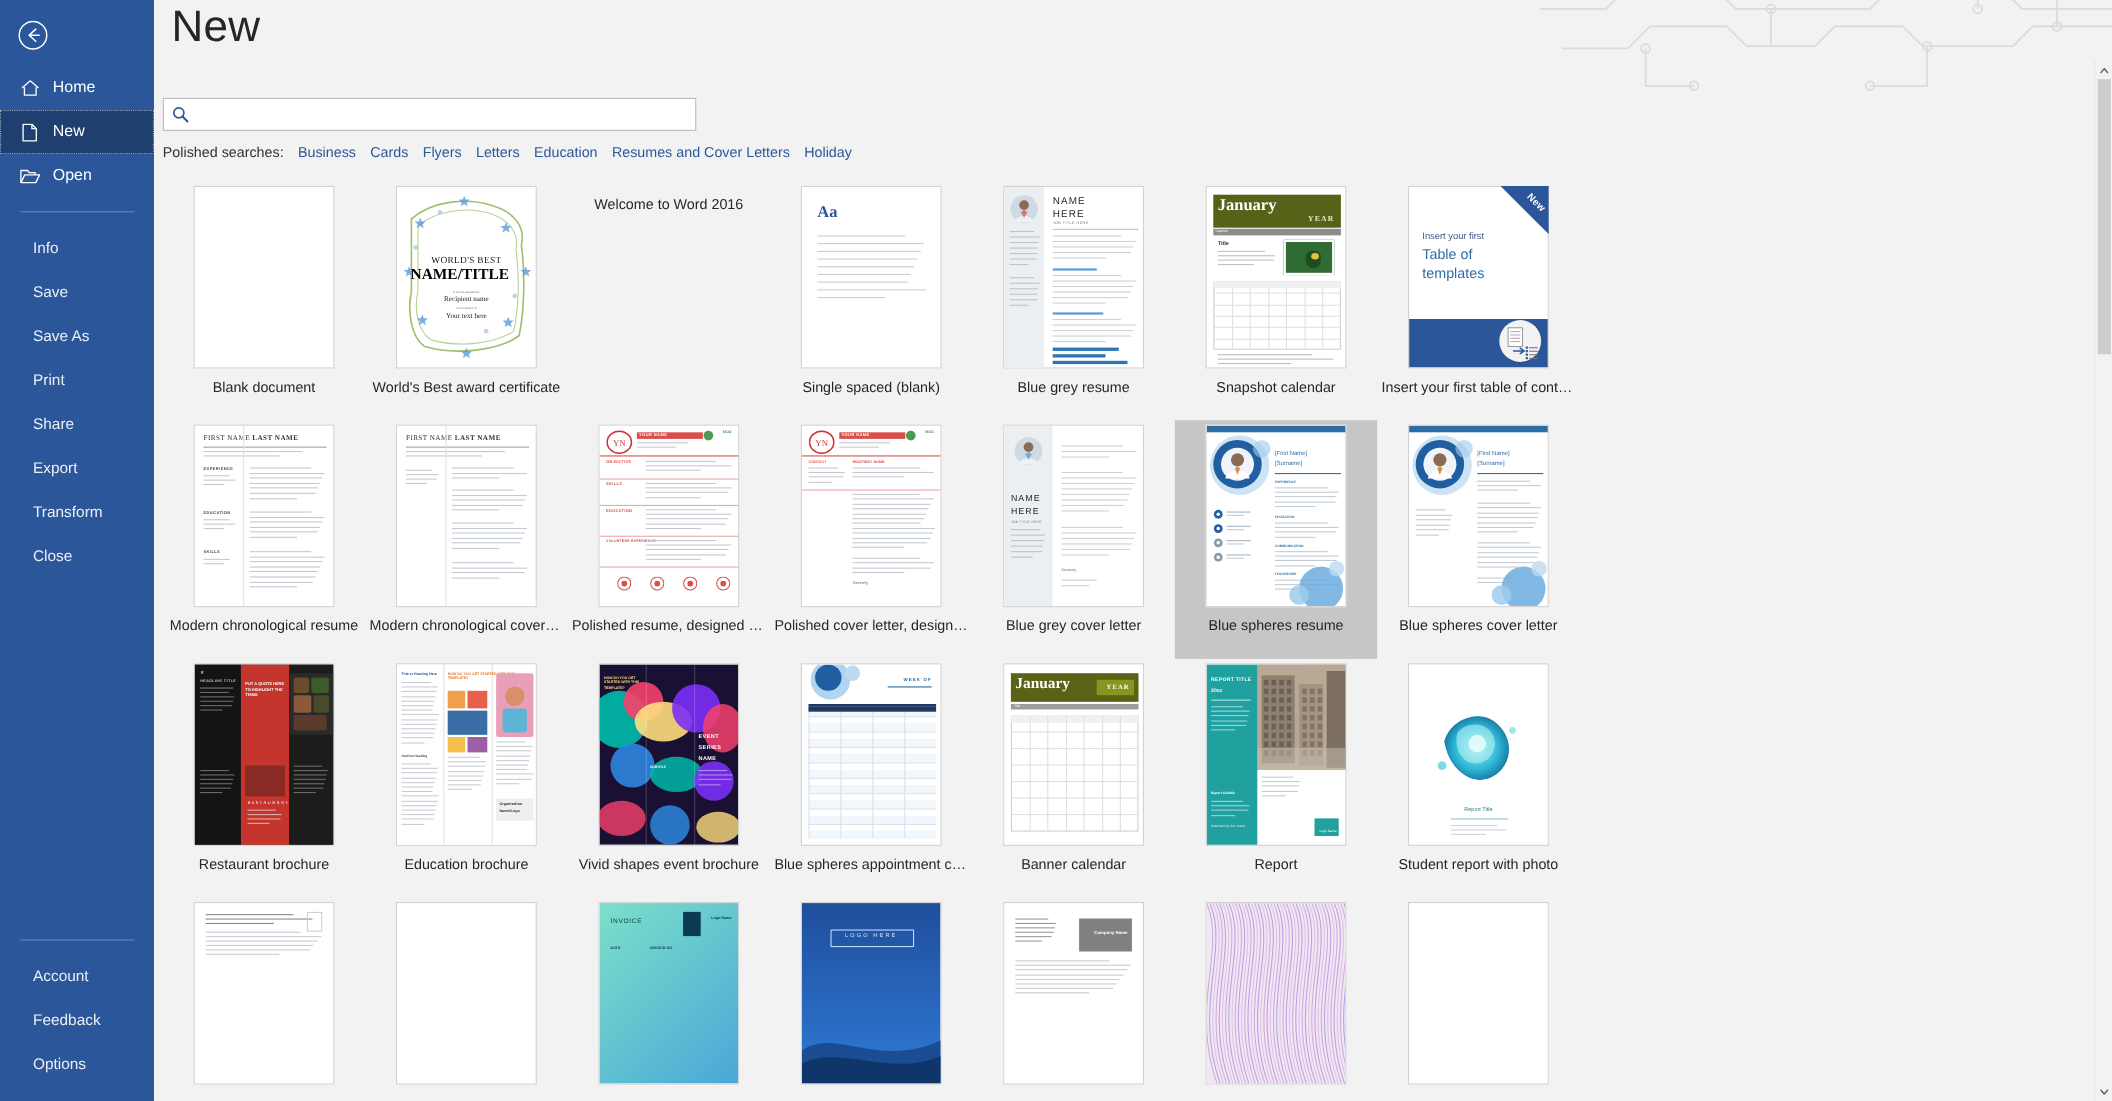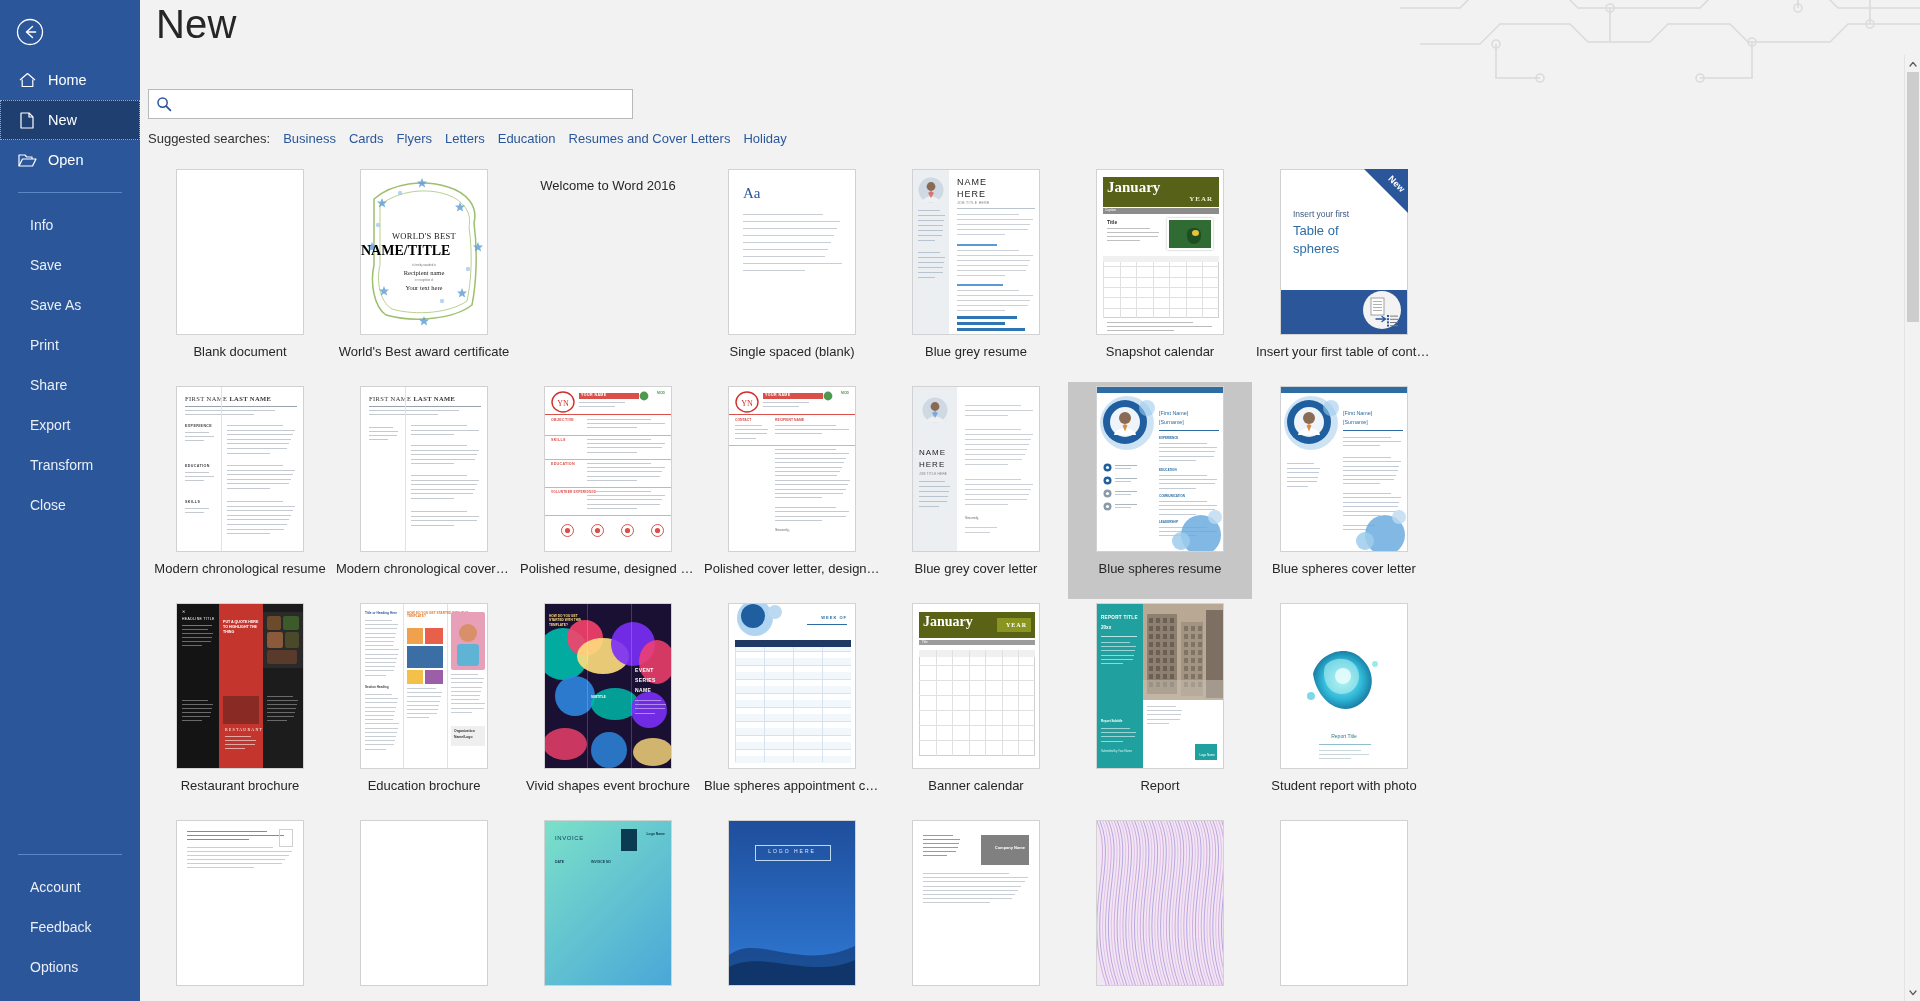--- a/index.html
+++ b/index.html
@@ -270,21 +270,21 @@
           <button class="search-btn">
             <svg width="16" height="16" viewBox="0 0 16 16">
               <circle cx="6.6" cy="6.6" r="4.6" fill="none" stroke="#2b579a" stroke-width="1.5"></circle>
               <path d="M10.2 10.2 L14.4 14.4" stroke="#2b579a" stroke-width="1.8" stroke-linecap="round"></path>
             </svg>
           </button>
         </div>
       </div>
 
       <div class="suggested">
-        <span class="suggested-label">Suggested searches:</span>
+        <span class="suggested-label">Polished searches:</span>
         <a>Business</a>
         <a>Cards</a>
         <a>Flyers</a>
         <a>Letters</a>
         <a>Education</a>
         <a>Resumes and Cover Letters</a>
         <a>Holiday</a>
       </div>
     </div>
 
@@ -326,36 +326,36 @@
                   </g>
                   <g transform="translate(114,74)">
                     <path d="M0,-5 L1.4,-1.6 L5,-1.6 L2.2,1 L3.2,4.6 L0,2.4 L-3.2,4.6 L-2.2,1 L-5,-1.6 L-1.4,-1.6 Z" fill="#5b9bd5" opacity=".8"></path>
                   </g>
       <circle cx="36" cy="20" r="2.2" fill="#9dc3e6" opacity=".7"></circle>
                   <circle cx="78" cy="128" r="2.2" fill="#9dc3e6" opacity=".7"></circle>
                   <circle cx="104" cy="96" r="2.2" fill="#9dc3e6" opacity=".7"></circle>
                   <circle cx="14" cy="52" r="2.2" fill="#9dc3e6" opacity=".7"></circle>
     </svg>
     <div class="txt" style="left:0;right:0;top:62px;text-align:center;font-family:'Liberation Serif',serif;font-size:8.5px;letter-spacing:.3px;color:#1a1a1a;">WORLD'S BEST</div>
-    <div class="txt" style="left:0;right:12px;top:74px;text-align:left;font-family:'Liberation Serif',serif;font-size:14px;font-weight:bold;color:#000;">NAME/TITLE</div>
+    <div class="txt" style="left:0;right:12px;top:74px;text-align:center;font-family:'Liberation Serif',serif;font-size:14px;font-weight:bold;color:#000;">NAME/TITLE</div>
     <div class="txt" style="left:0;right:0;top:95px;text-align:center;font-size:2.6px;color:#777;">is hereby awarded to</div>
     <div class="txt" style="left:0;right:0;top:100px;text-align:center;font-family:'Liberation Serif',serif;font-size:6.5px;color:#222;">Recipient name</div>
     <div class="txt" style="left:0;right:0;top:110px;text-align:center;font-size:2.6px;color:#777;">in recognition of</div>
     <div class="txt" style="left:0;right:0;top:115px;text-align:center;font-family:'Liberation Serif',serif;font-size:6.5px;color:#222;">Your text here</div>
   </div>
             </div>
             <div class="tpl-label">World's Best award certificate</div>
           </div>
           <div class="tpl">
             <div class="tpl-label">Welcome to Word 2016</div>
           </div>
           <div class="tpl">
             <div class="thumb-wrap">
               <div class="thumb">
-    <div class="txt" style="left:14px;top:16px;font-size:15px;font-weight:400;color:#2b579a;font-family:'Liberation Serif',serif;">Aa</div>
+    <div class="txt" style="left:14px;top:16px;font-size:15px;font-weight:700;color:#2b579a;font-family:'Liberation Serif',serif;">Aa</div>
     <div class="blk" style="left:14px;top:44px;width:80px;height:1.1px;background:#c9ced4;"></div>
                 <div class="blk" style="left:14px;top:51px;width:97.00000000000001px;height:1.1px;background:#c9ced4;"></div>
                 <div class="blk" style="left:14px;top:58px;width:94px;height:1.1px;background:#c9ced4;"></div>
                 <div class="blk" style="left:14px;top:65px;width:91px;height:1.1px;background:#c9ced4;"></div>
                 <div class="blk" style="left:14px;top:72px;width:88px;height:1.1px;background:#c9ced4;"></div>
                 <div class="blk" style="left:14px;top:79px;width:85.00000000000001px;height:1.1px;background:#c9ced4;"></div>
                 <div class="blk" style="left:14px;top:86px;width:82px;height:1.1px;background:#c9ced4;"></div>
                 <div class="blk" style="left:14px;top:93px;width:99px;height:1.1px;background:#c9ced4;"></div>
                 <div class="blk" style="left:14px;top:100px;width:62px;height:1.1px;background:#c9ced4;"></div>
   </div>
@@ -450,21 +450,21 @@
                 <div class="blk" style="left:10px;top:160px;width:66.96px;height:0.9px;background:#bcbcbc;"></div>
   </div>
             </div>
             <div class="tpl-label">Snapshot calendar</div>
           </div>
           <div class="tpl">
             <div class="thumb-wrap">
               <div class="thumb">
     <div class="txt" style="left:12px;top:40px;font-size:8.5px;color:#3d5a80;">Insert your first</div>
     <div class="txt" style="left:12px;top:54px;font-size:13px;color:#2e6da4;">Table of</div>
-    <div class="txt" style="left:12px;top:72px;font-size:13px;color:#2e6da4;">spheres</div>
+    <div class="txt" style="left:12px;top:72px;font-size:13px;color:#2e6da4;">templates</div>
     <div class="blk" style="left:0;bottom:0;width:128px;height:44px;background:#2b579a;"></div>
     <svg style="position:absolute;right:4px;bottom:3px;width:42px;height:42px" viewBox="0 0 42 42">
       <circle cx="21" cy="21" r="19" fill="#f3f3f3"></circle>
       <rect x="10" y="9" width="13" height="17" fill="#fff" stroke="#8a8a8a" stroke-width=".8"></rect>
       <rect x="12" y="12" width="9" height="1" fill="#b0b0b0"></rect>
                   <rect x="12" y="15" width="9" height="1" fill="#b0b0b0"></rect>
                   <rect x="12" y="18" width="9" height="1" fill="#b0b0b0"></rect>
                   <rect x="12" y="21" width="9" height="1" fill="#b0b0b0"></rect>
       <path d="M15 30 H24 M21 27.5 L24.5 30 L21 32.5" fill="none" stroke="#2b579a" stroke-width="1.4" stroke-linecap="round"></path>
       <g>

